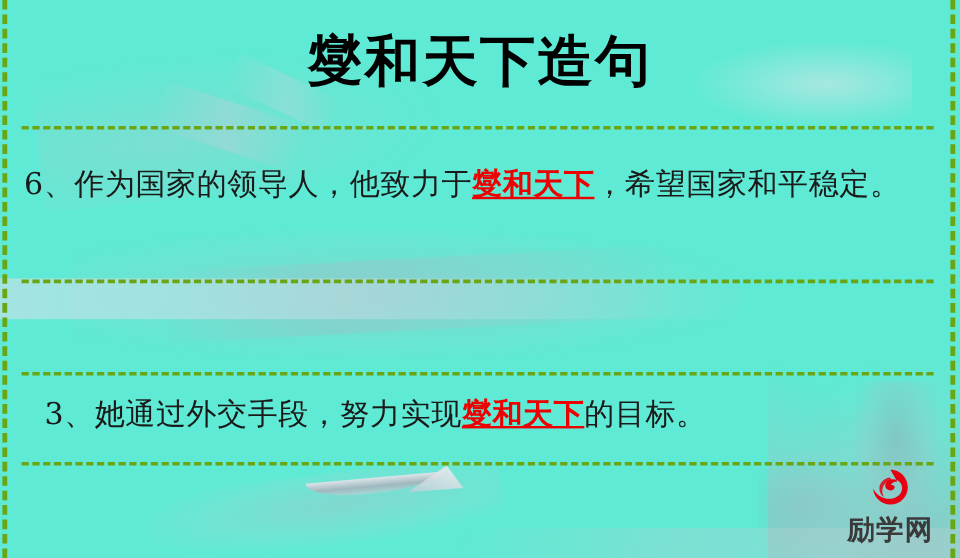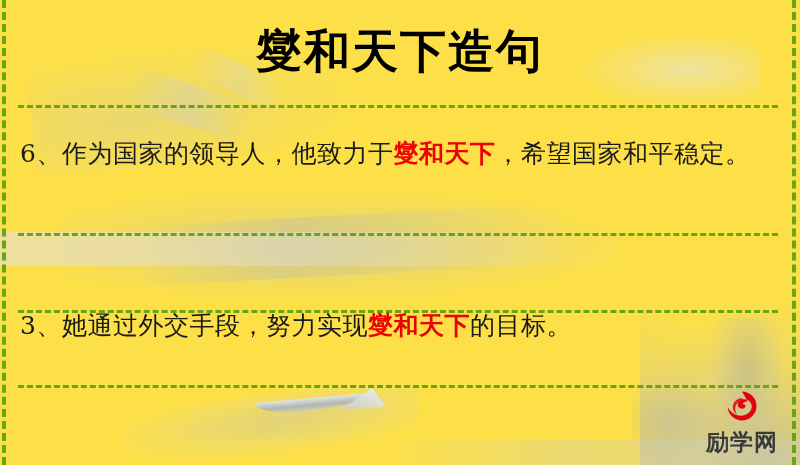--- a/index.html
+++ b/index.html
@@ -4,21 +4,21 @@
 <style>
   html, body {
     margin: 0;
     padding: 0;
     background: #ffffff;
   }
   #page {
     position: relative;
     width: 800px;
     height: 465px;
-    background: #fde047;
+    background: #5eead4;
     overflow: hidden;
     font-family: "DejaVu Sans", "Liberation Sans", sans-serif;
   }
 
   
   .bg-layer {
     position: absolute;
     pointer-events: none;
   }
   .bg-wash-top-left {
@@ -133,24 +133,25 @@
     font-family: "DejaVu Serif", "Liberation Serif", serif;
     font-size: 25px;
     line-height: 40px;
     color: #1a1a1a;
     z-index: 5;
     letter-spacing: 0.5px;
   }
   .sentence .kw {
     color: #ee0000;
     font-weight: 700;
+    text-decoration: underline;
   }
   #sentence-1 { top: 134px; }
   #sentence-2 { top: 248px; }
-  #sentence-3 { top: 306px; }
+  #sentence-3 { top: 325px; margin-left: 17px; }
 
   
   .logo {
     position: absolute;
     right: 22px;
     bottom: 10px;
     display: flex;
     align-items: center;
     gap: 6px;
     z-index: 6;

